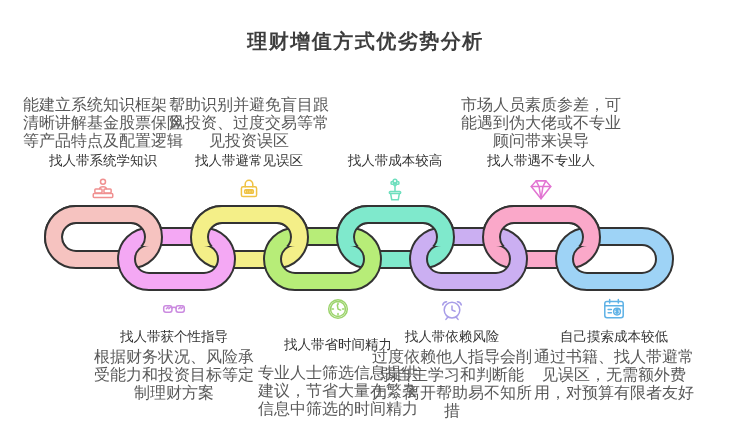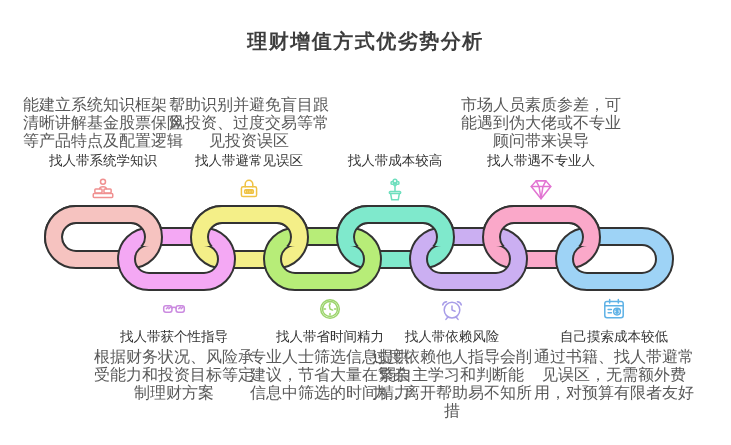--- a/index.html
+++ b/index.html
@@ -14,21 +14,21 @@
   .col{position:absolute;width:172px;display:flex;align-items:center;text-align:center;}
   .col-top{top:86px;height:116px;flex-direction:column;justify-content:flex-end;}
   .col-bottom{top:296px;height:120px;flex-direction:column;justify-content:flex-start;}
   .desc{font-size:16px;line-height:18px;color:#595959;}
   .label{font-size:13.5px;font-weight:normal;color:#333;margin:2px 4px;white-space:nowrap;}
   .icon{width:26px;height:26px;margin:4px 0 0 0;display:flex;align-items:center;justify-content:center;}
   .col-bottom .icon{margin:0 0 4px 0;}
   #chain{position:absolute;top:198px;left:0;}
   
   .t0{left:17px;} .t1{left:163px;} .t2{left:309px;} .t3{left:455px;}
-  .b0{left:88px;align-items:center;} .b1{left:244px;} .b2{left:366px;} .b3{left:528px;}
+  .b0{left:88px;align-items:center;} .b1{left:252px;gap:8px;} .b2{left:366px;} .b3{left:528px;}
 </style>
 </head>
 <body>
 
 <div class="title">理财增值方式优劣势分析</div>
 
 <div class="col col-top t0">
   <div class="desc">能建立系统知识框架，清晰讲解基金股票保险等产品特点及配置逻辑</div>
   <div class="label">找人带系统学知识</div>
   <div class="icon">

